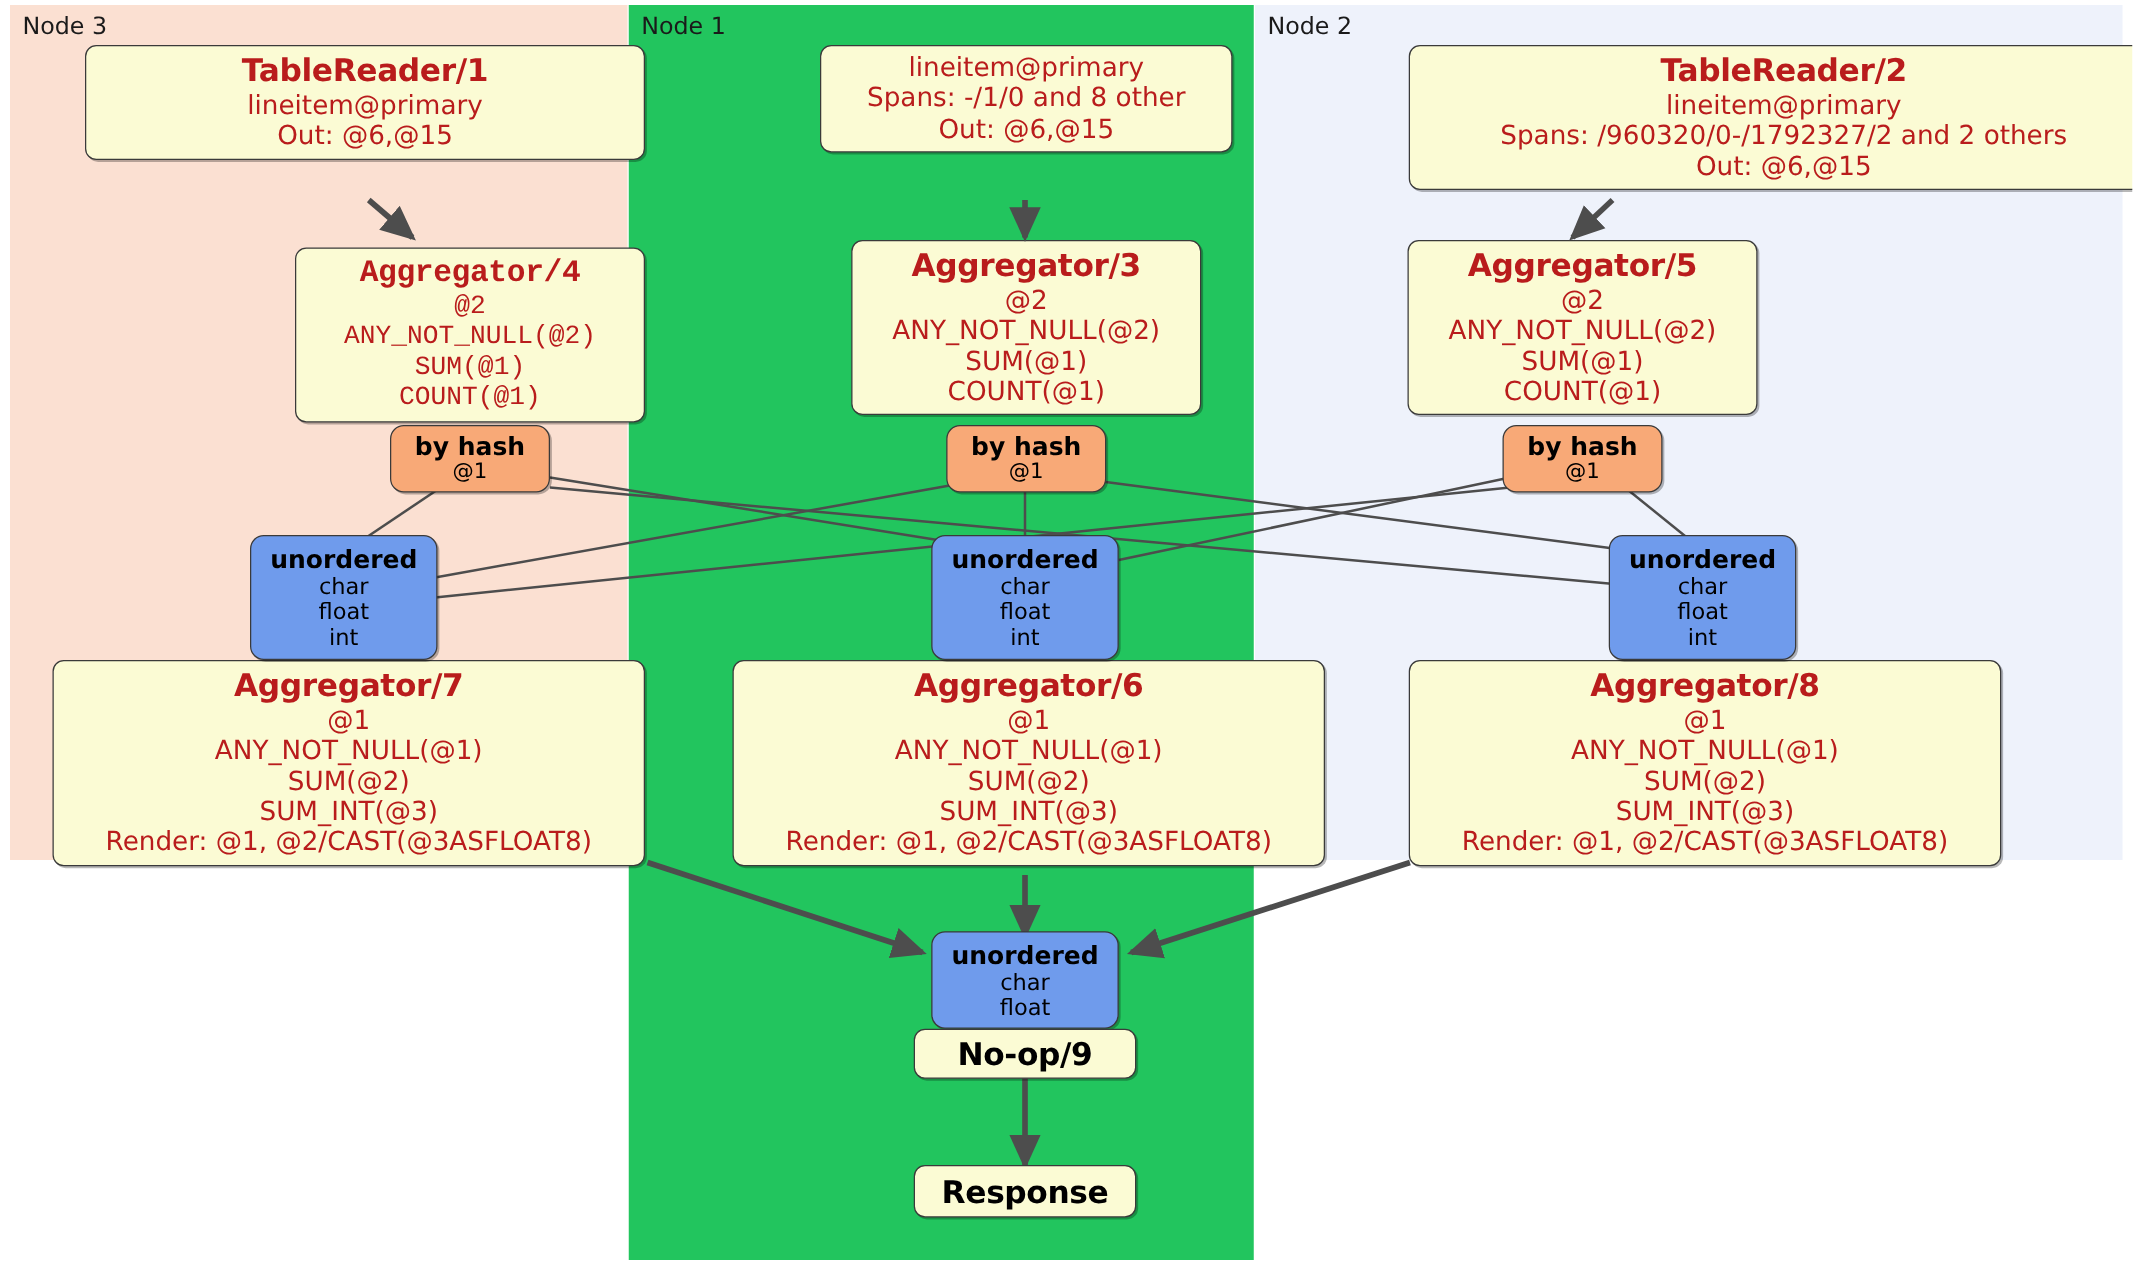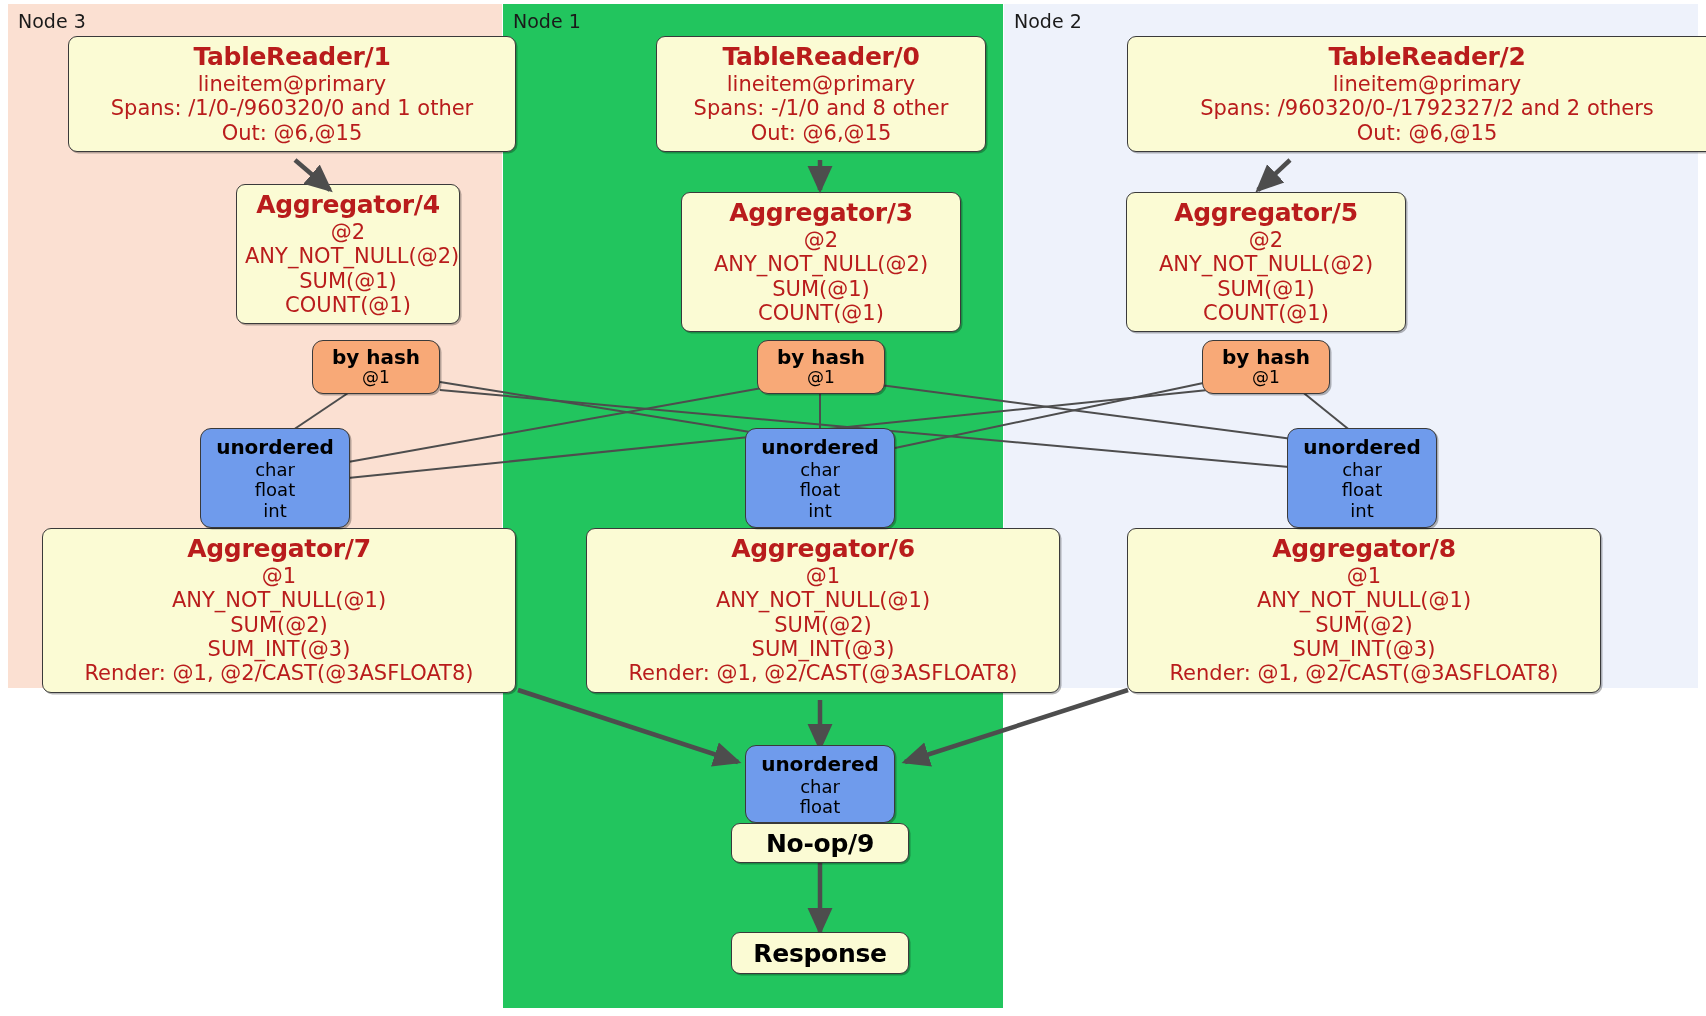--- a/index.html
+++ b/index.html
@@ -182,39 +182,37 @@
     <line x1="518" y1="690" x2="738" y2="762" stroke="#4d4d4d" stroke-width="4.5" marker-end="url(#arrow-thick)"></line>
     <line x1="820" y1="700" x2="820" y2="748" stroke="#4d4d4d" stroke-width="4.5" marker-end="url(#arrow-thick)"></line>
     <line x1="1128" y1="690" x2="905" y2="762" stroke="#4d4d4d" stroke-width="4.5" marker-end="url(#arrow-thick)"></line>
 
     <line x1="820" y1="862" x2="820" y2="932" stroke="#4d4d4d" stroke-width="4.5" marker-end="url(#arrow-thick)"></line>
   </svg>
 
   <div class="proc-box layer-box" style="left:68px; top:36px; width:448px;">
     <span class="title">TableReader/1</span>
     <span class="detail">lineitem@primary</span>
-    <span class="detail">Spans: /1/0-/960320/0 and 1 other</span>
     <span class="detail">Out: @6,@15</span>
   </div>
 
   <div class="proc-box layer-box" style="left:656px; top:36px; width:330px;">
-    <span class="title">TableReader/0</span>
     <span class="detail">lineitem@primary</span>
     <span class="detail">Spans: -/1/0 and 8 other</span>
     <span class="detail">Out: @6,@15</span>
   </div>
 
   <div class="proc-box layer-box" style="left:1127px; top:36px; width:600px;">
     <span class="title">TableReader/2</span>
     <span class="detail">lineitem@primary</span>
     <span class="detail">Spans: /960320/0-/1792327/2 and 2 others</span>
     <span class="detail">Out: @6,@15</span>
   </div>
 
-  <div class="proc-box layer-box" style="left:236px; top:184px; width:224px;">
+  <div class="proc-box layer-box" style="left:236px; top:198px; width:280px;font-family:Liberation Mono, monospace;">
     <span class="title">Aggregator/4</span>
     <span class="detail">@2</span>
     <span class="detail">ANY_NOT_NULL(@2)</span>
     <span class="detail">SUM(@1)</span>
     <span class="detail">COUNT(@1)</span>
   </div>
 
   <div class="proc-box layer-box" style="left:681px; top:192px; width:280px;">
     <span class="title">Aggregator/3</span>
     <span class="detail">@2</span>

